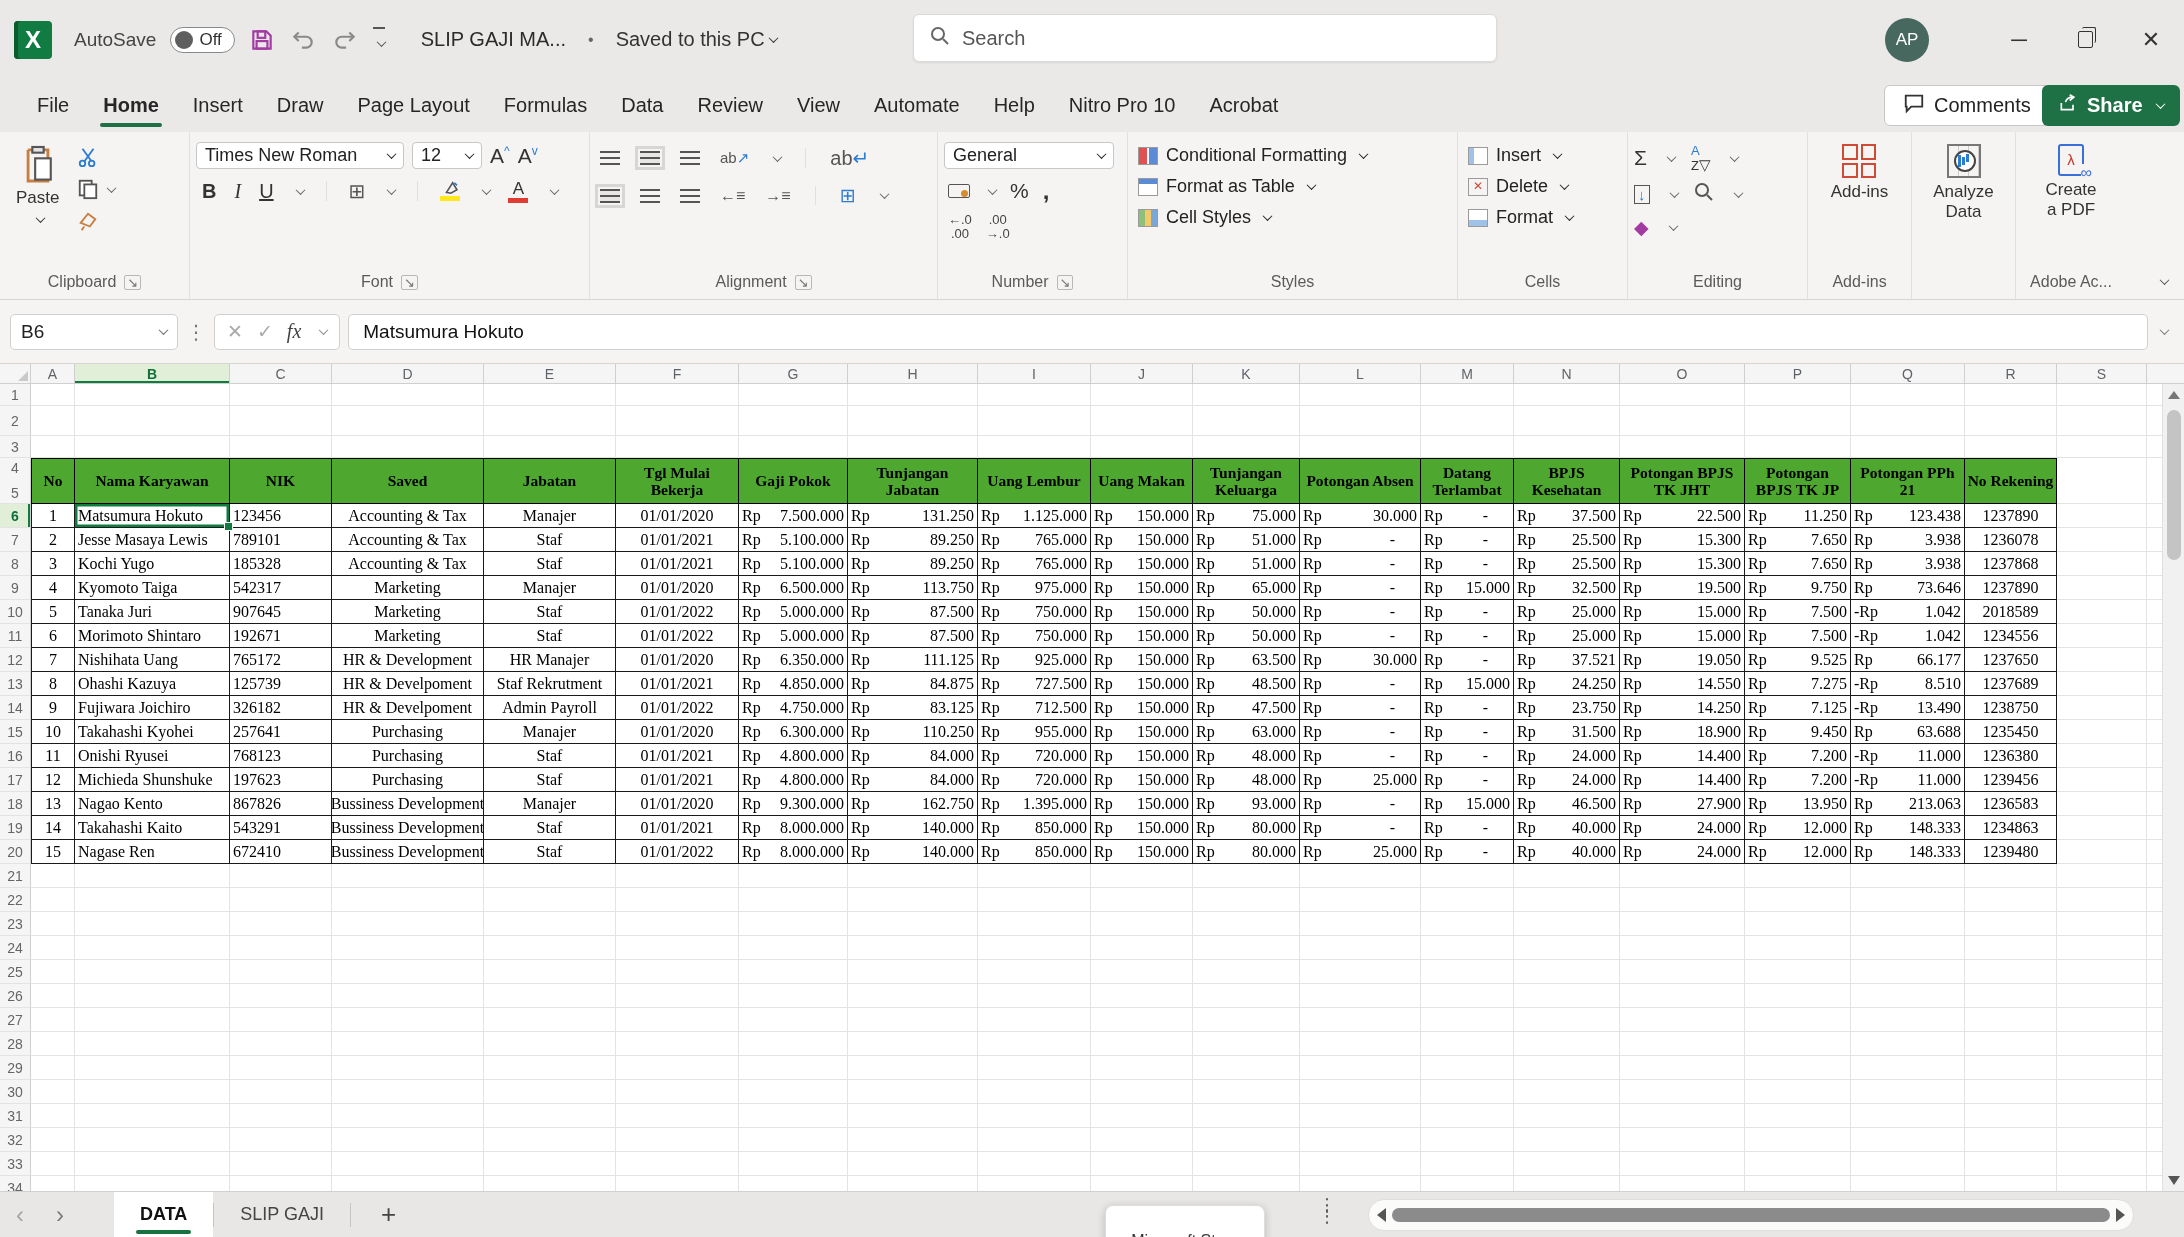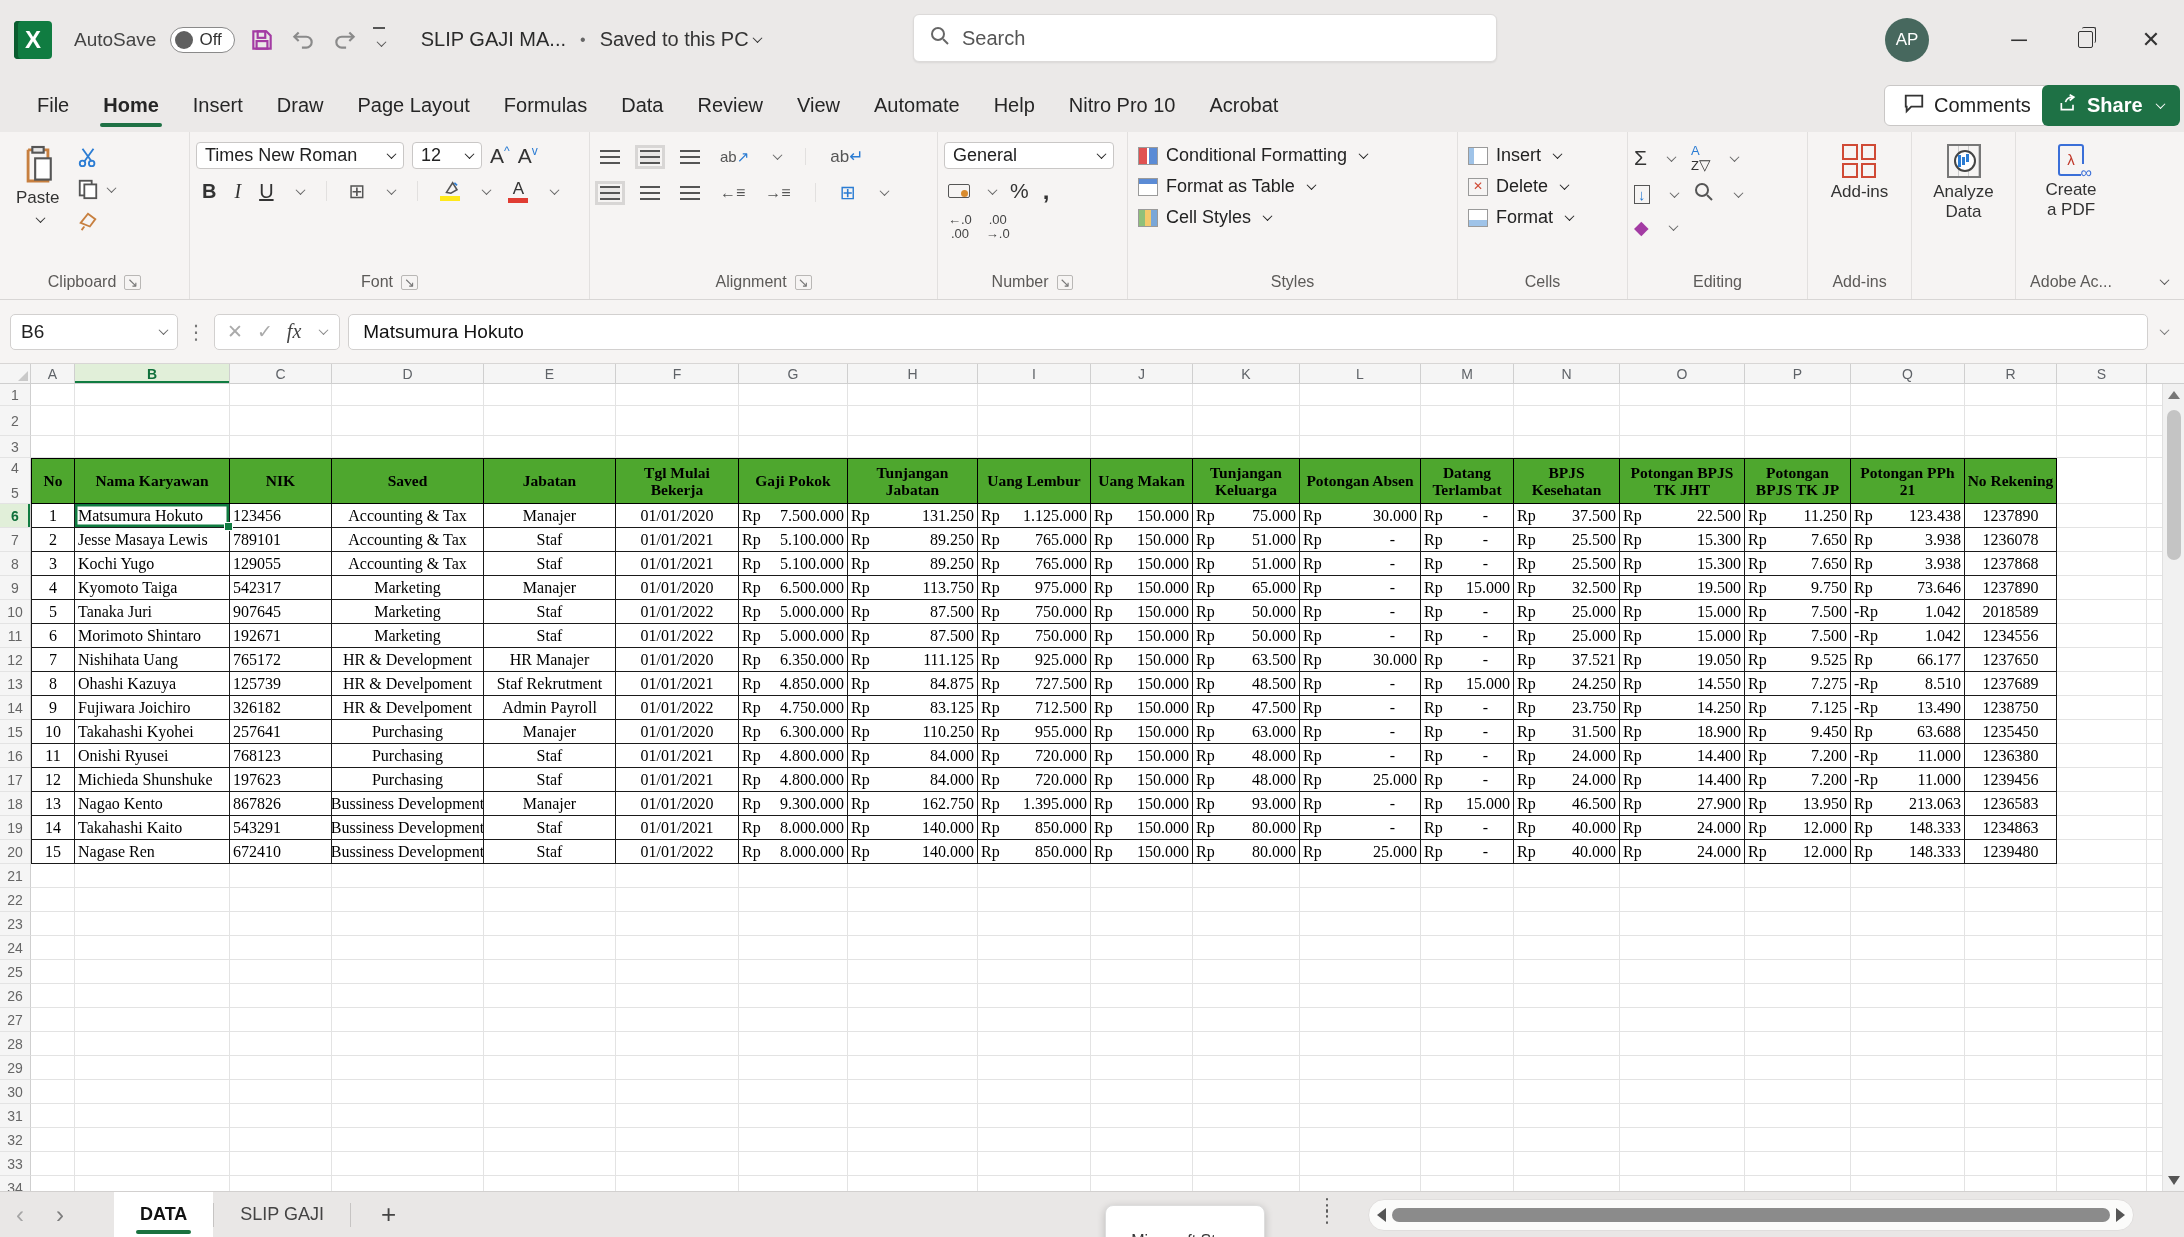--- a/index.html
+++ b/index.html
@@ -5,21 +5,21 @@
   *{box-sizing:border-box;margin:0;padding:0}
   html,body{width:2184px;height:1237px;overflow:hidden;font-family:"Liberation Sans",sans-serif;background:#fff}
   .chev{display:inline-block;width:7px;height:7px;border-right:1.6px solid currentColor;border-bottom:1.6px solid currentColor;transform:rotate(45deg) translate(-1px,-1px);margin-left:5px}
   
   #titlebar{height:79px;background:#ebe9e8;display:flex;align-items:center;position:relative;padding-left:14px}
   .xl-icon{width:38px;height:38px;background:#107c41;border-radius:4px;color:#fff;font-weight:bold;font-size:24px;display:flex;align-items:center;justify-content:center;box-shadow:inset 4px 0 0 #0a5c2f}
   .qa{display:flex;align-items:center;gap:14px;margin-left:22px;color:#444;font-size:19px}
   .autosave-pill{display:flex;align-items:center;gap:6px;border:1px solid #8a8a8a;border-radius:14px;padding:2px 12px 2px 4px;background:#fff;font-size:17px;color:#333}
   .knob{width:18px;height:18px;border-radius:50%;background:#5f5f5f}
   .qa svg{display:block}
-  .doc-title{display:flex;align-items:center;gap:14px;margin-left:36px;font-size:20px;color:#2b2b2b;white-space:nowrap}
+  .doc-title{display:flex;align-items:center;gap:22px;margin-left:36px;font-size:20px;color:#2b2b2b;white-space:nowrap}
   .doc-title .dot{color:#666;font-size:16px}
   .saved{color:#333;display:flex;align-items:center}
   #search-box{position:absolute;left:913px;top:14px;width:584px;height:48px;background:#fff;border:1px solid #dcdad9;border-radius:6px;display:flex;align-items:center;gap:12px;padding:0 16px;color:#555;font-size:20px;box-shadow:0 1px 2px rgba(0,0,0,.08)}
   #avatar{position:absolute;left:1885px;top:18px;width:44px;height:44px;border-radius:50%;background:#47685e;color:#fff;font-size:17px;display:flex;align-items:center;justify-content:center}
   .winbtns{position:absolute;right:0;top:0;height:79px;display:flex}
   .winbtn{width:66px;height:79px;display:flex;align-items:center;justify-content:center;color:#333;font-size:22px}
   .restore-glyph{width:15px;height:17px;border:1.6px solid #333;border-radius:2px;position:relative}
   .restore-glyph::before{content:"";position:absolute;left:3px;top:-5px;width:13px;height:15px;border:1.6px solid #333;border-left:none;border-bottom:none;border-radius:2px}
   
   #menubar{height:53px;background:#ebe9e8;display:flex;align-items:center;padding-left:20px;position:relative}
@@ -299,21 +299,21 @@
 
   <div class="rgroup" style="width:348px">
     <div style="flex:1;display:flex;flex-direction:column;gap:14px;padding-top:6px">
       <div class="btnrow" style="gap:20px;padding-left:4px">
         <span class="alg"></span>
         <span class="alg sel"></span>
         <span class="alg"></span>
         <span style="color:#555;font-size:15px">ab<span style="color:#2b7cd3">↗</span></span>
           <span class="chev" style="color:#666"></span>
         <span class="vdiv"></span>
-        <span style="color:#555;font-size:17px">ab<span style="color:#2b7cd3">↵</span></span>
+        <span style="color:#555;font-size:20px">ab<span style="color:#2b7cd3">↵</span></span>
       </div>
       <div class="btnrow" style="gap:20px;padding-left:4px">
         <span class="alg sel"></span>
         <span class="alg"></span>
         <span class="alg"></span>
         <span style="color:#555">←≡</span>
         <span style="color:#555">→≡</span>
         <span class="vdiv"></span>
         <span style="color:#2b7cd3;font-size:19px">⊞</span>
           <span class="chev" style="color:#666"></span>
@@ -711,21 +711,21 @@
           <span class="val">3.938</span>
         </div>
         <div class="dc ac" style="width: 92px;">1236078</div>
         <div class="ec" style="width: 90px;"></div>
         <div class="ec fill"></div>
       </div>
       <div class="grow" style="height: 24px;">
         <div class="gut">8</div>
         <div class="dc first ac" style="width: 44px;">3</div>
         <div class="dc al" style="width: 155px;">Kochi Yugo</div>
-        <div class="dc al" style="width: 102px;">129055</div>
+        <div class="dc al" style="width: 102px;">185328</div>
         <div class="dc ac" style="width: 152px;">Accounting &amp; Tax</div>
         <div class="dc ac" style="width: 132px;">Staf</div>
         <div class="dc ac" style="width: 123px;">01/01/2021</div>
         <div class="dc rp" style="width: 109px;">
           <span>Rp</span>
           <span class="val">5.100.000</span>
         </div>
         <div class="dc rp" style="width: 130px;">
           <span>Rp</span>
           <span class="val">89.250</span>

